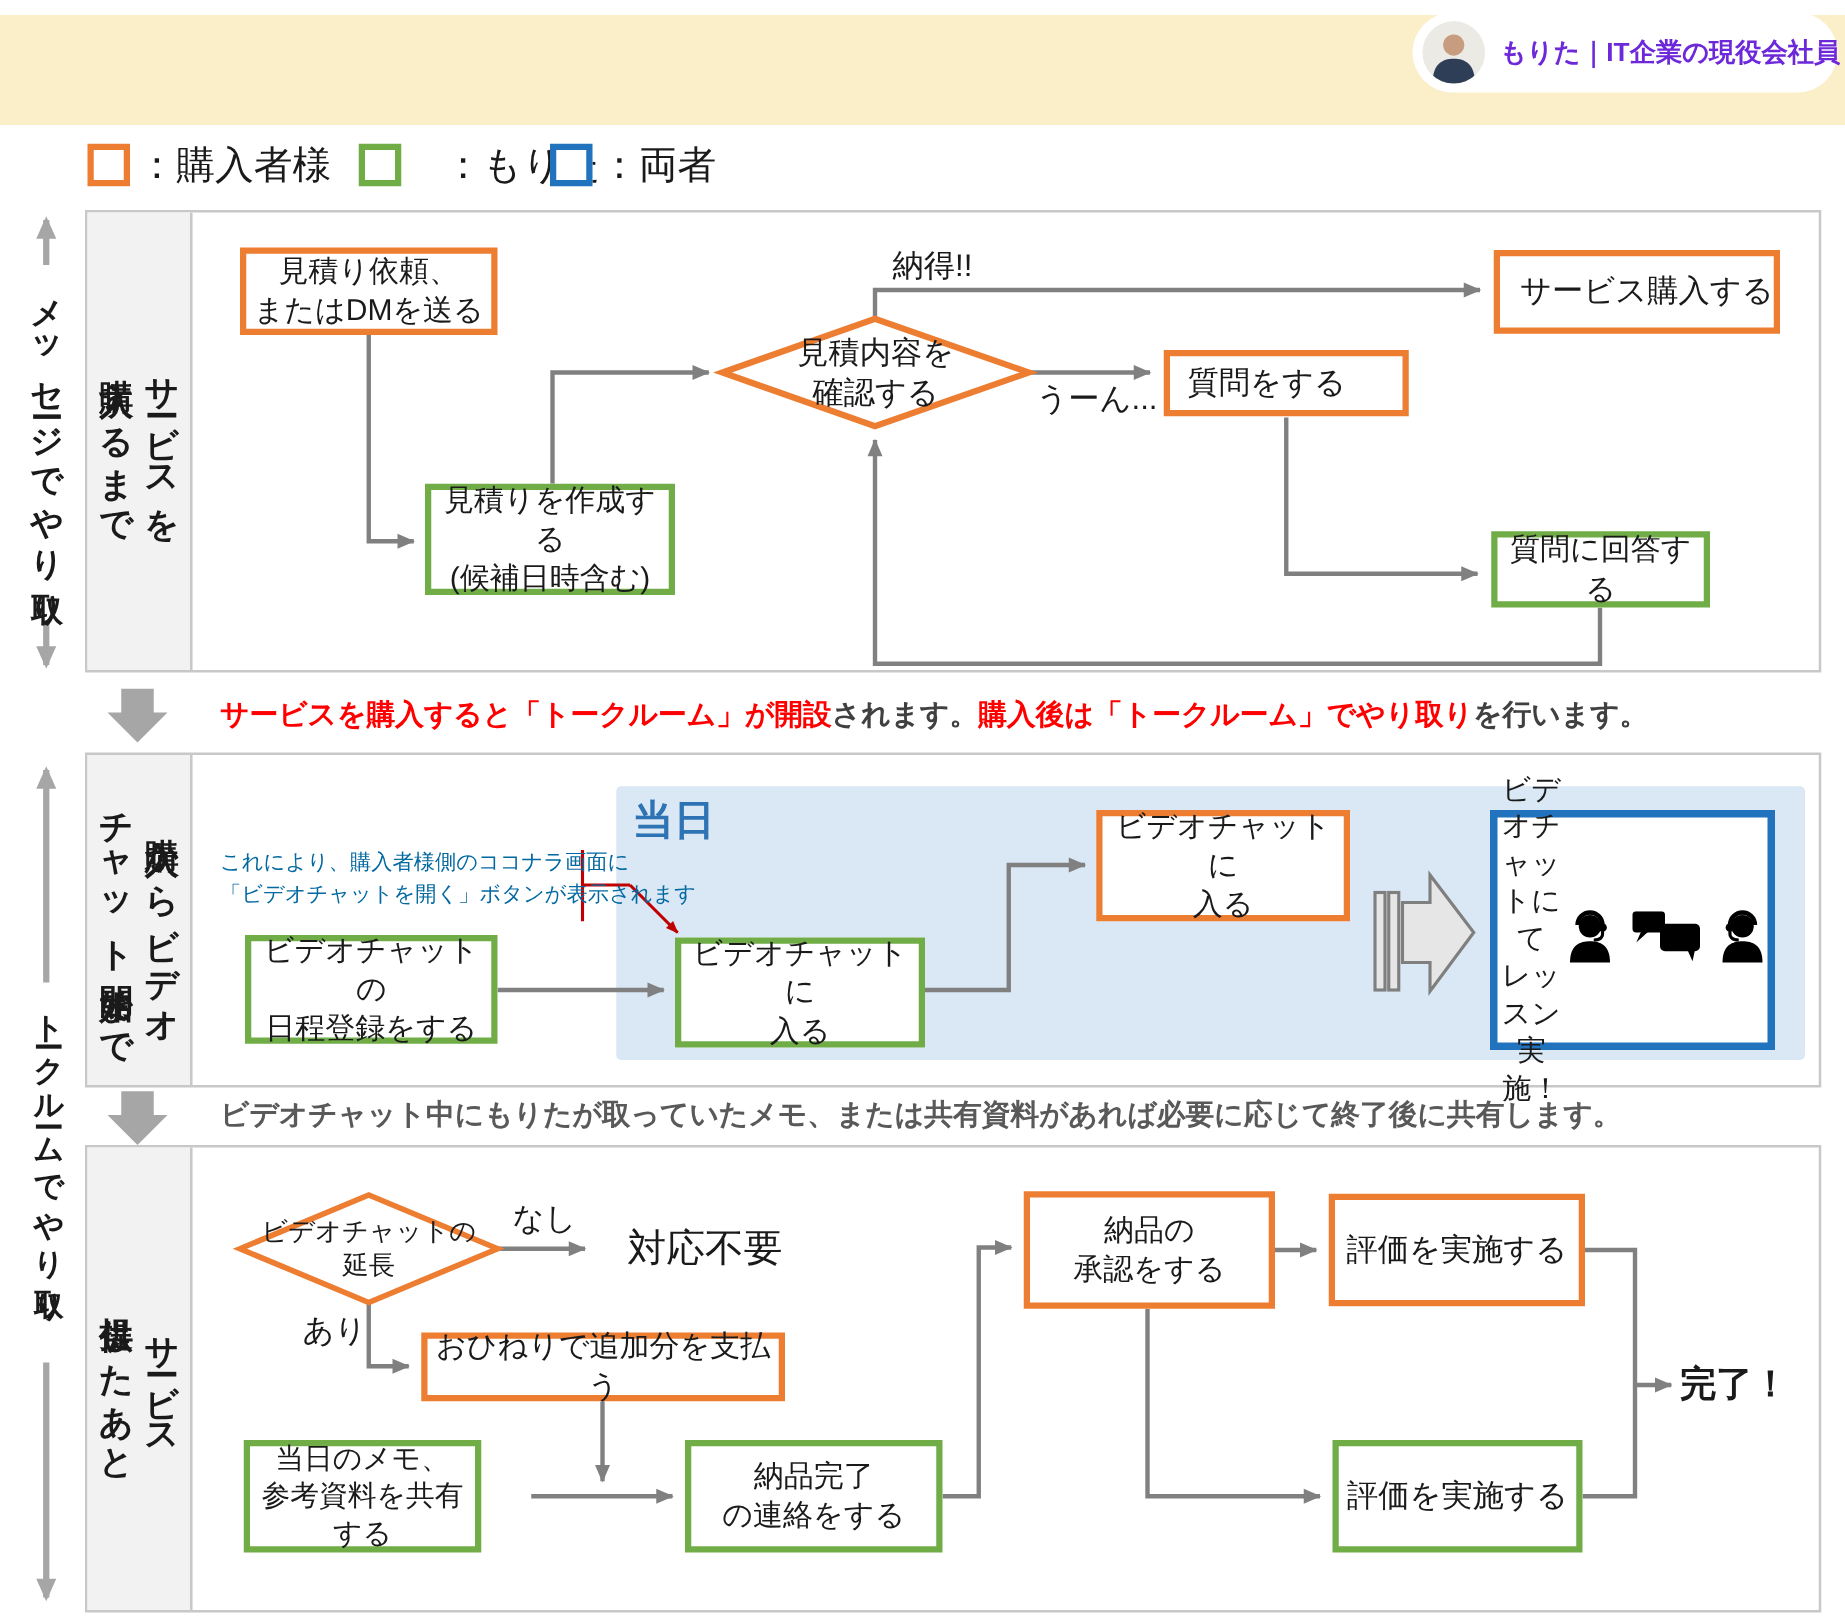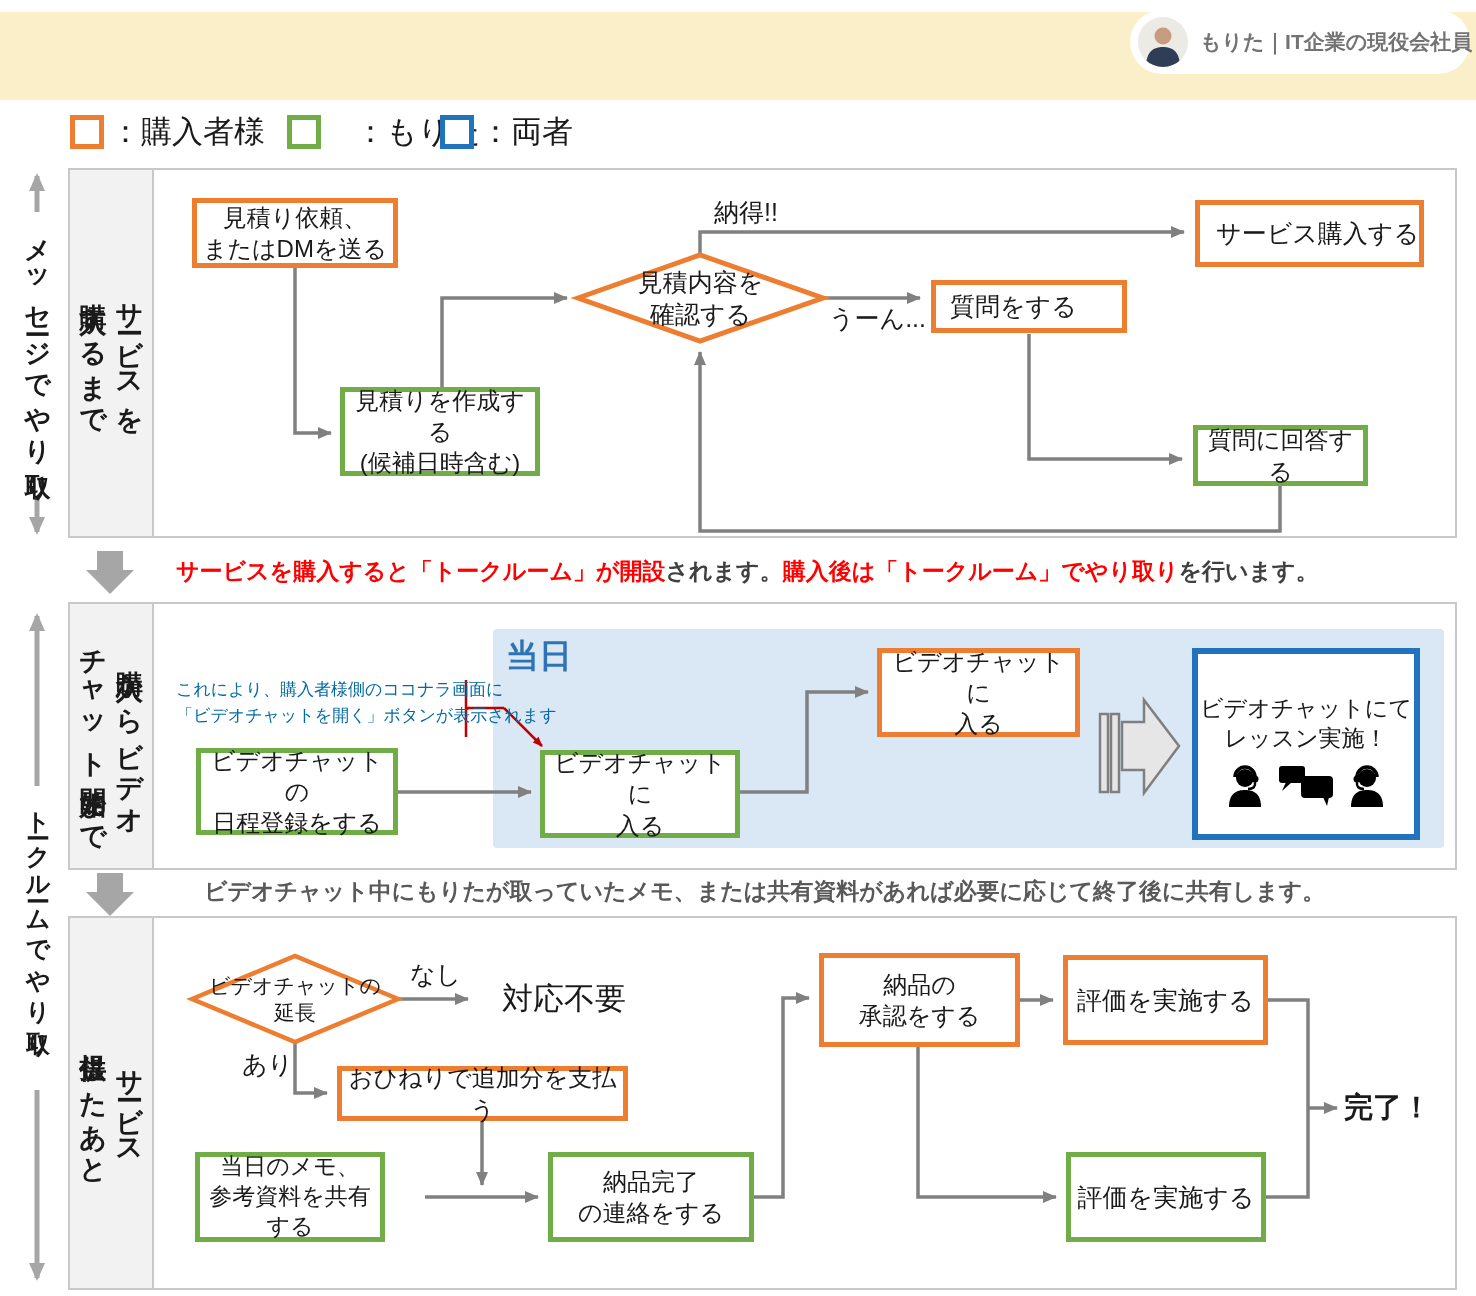--- a/index.html
+++ b/index.html
@@ -4,53 +4,53 @@
 <style>
   html,body{margin:0;padding:0;background:#fff;}
   body{width:1476px;height:1296px;position:relative;overflow:hidden;
        font-family:"Liberation Sans",sans-serif;color:#1a1a1a;}
 
   
   .topbar{position:absolute;left:0;top:12px;width:1476px;height:88px;background:#FBEFC9;z-index:1;}
   .title{position:absolute;left:0;right:0;top:22px;text-align:center;font-size:46px;font-weight:bold;color:#000;letter-spacing:1px;}
   .profile{position:absolute;left:1130px;top:10px;width:340px;height:64px;background:#fff;border-radius:32px;display:flex;align-items:center;z-index:2;}
   .avatar{width:50px;height:50px;border-radius:50%;background:#ECEAE4;margin-left:8px;overflow:hidden;flex:0 0 auto;}
-  .pname{font-size:21px;font-weight:bold;color:#737373;margin-left:12px;white-space:nowrap;text-align:center;}
+  .pname{font-size:21px;font-weight:bold;color:#6d28d9;margin-left:12px;white-space:nowrap;text-align:center;}
 
   
   .legend-item{position:absolute;top:111px;display:flex;align-items:center;z-index:2;}
   .legend-swatch{width:34px;height:34px;background:#fff;box-sizing:border-box;}
   .sw-o{border:5px solid #ED7D31;} .sw-g{border:5px solid #70AD47;} .sw-b{border:5px solid #2173BE;}
   .legend-label{font-size:31px;font-weight:500;margin-left:6px;white-space:nowrap;}
 
   
   .section{position:absolute;left:68px;width:1389px;background:#fff;border:2px solid #C8C8C8;box-sizing:border-box;z-index:0;}
   .band{position:absolute;left:0;top:0;bottom:0;width:82px;background:#F2F2F2;border-right:2px solid #C8C8C8;display:flex;align-items:center;justify-content:center;}
   .band-label{writing-mode:vertical-rl;font-weight:bold;font-size:27px;line-height:1.35;letter-spacing:3px;white-space:pre-line;text-align:center;}
 
   .today-area{position:absolute;left:493px;top:629px;width:951px;height:219px;background:#DAE7F4;border-radius:4px;z-index:1;}
   .today-label{position:absolute;left:506px;top:634px;font-size:33px;font-weight:bold;color:#2E74B5;z-index:4;}
 
   svg.overlay{position:absolute;left:0;top:0;z-index:2;pointer-events:none;}
 
   
   .box{position:absolute;background:#fff;box-sizing:border-box;display:flex;align-items:center;justify-content:center;
        text-align:center;font-size:24px;line-height:1.3;white-space:pre-line;z-index:3;}
-  .b-o{border:5px solid #ED7D31;} .b-g{border:5px solid #70AD47;} .b-b{border:6px solid #2173BE;flex-direction:column;}
+  .b-o{border:5px solid #ED7D31;} .b-g{border:5px solid #70AD47;} .b-b{border:6px solid #2173BE;flex-direction:row;}
   .left-pad{justify-content:flex-start;text-align:left;padding-left:14px;}
 
   .dtext{position:absolute;display:flex;align-items:center;justify-content:center;text-align:center;
          white-space:pre-line;z-index:3;line-height:1.3;}
 
   .flabel{position:absolute;z-index:4;font-size:25px;white-space:nowrap;}
   .big-plain{position:absolute;z-index:4;font-size:31px;white-space:nowrap;}
 
   .between{position:absolute;left:176px;z-index:4;font-size:23px;font-weight:bold;white-space:nowrap;}
   .hl{color:#FF0000;} .dk{color:#404040;}
-  .gray-note{color:#595959;margin-left:28px;}
+  .gray-note{color:#595959;}
 
   .annotation{position:absolute;left:176px;top:677px;z-index:4;font-size:17px;line-height:1.55;
               color:#0369a1;white-space:pre-line;width:max-content;}
 
   .varrow-label{position:absolute;writing-mode:vertical-rl;font-weight:bold;z-index:4;white-space:nowrap;}
   .va1{left:21px;top:222px;font-size:26px;letter-spacing:3px;}
   .va2{left:22px;top:795px;font-size:24px;letter-spacing:3px;}
 
   .lesson-label{font-size:23px;font-weight:500;margin-top:14px;}
   .icon-row{display:flex;align-items:flex-end;gap:12px;margin-top:10px;}

